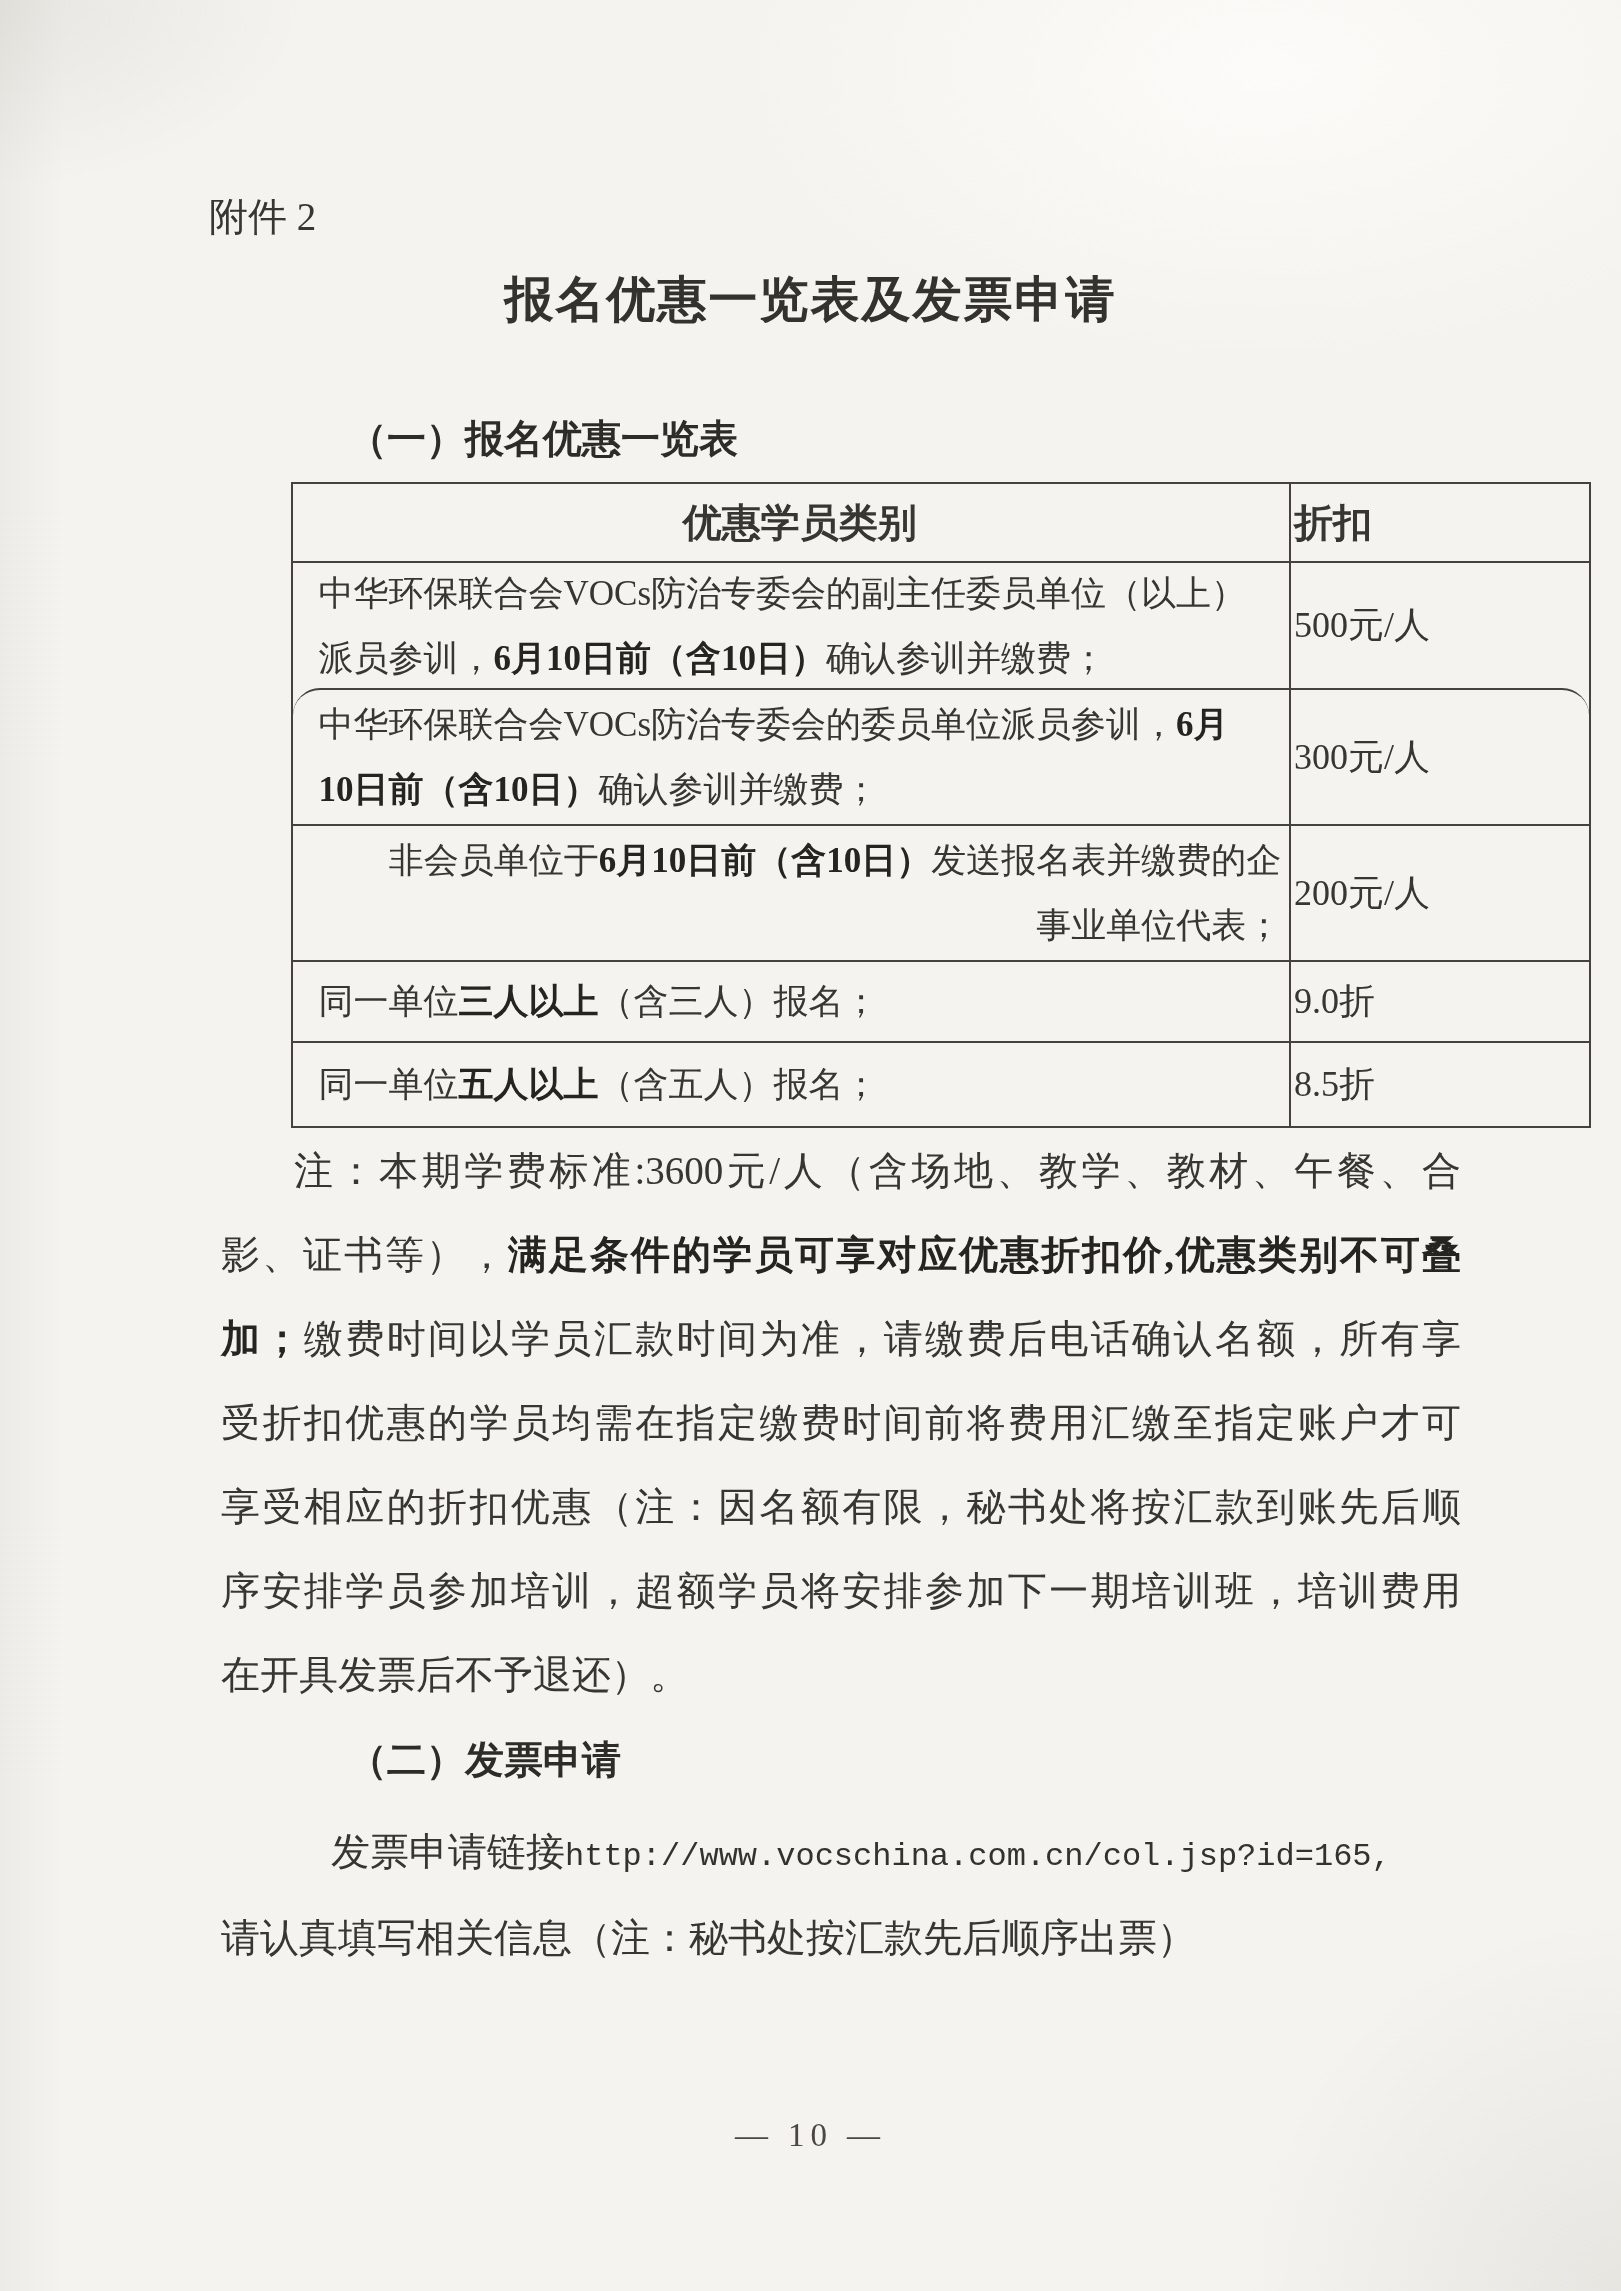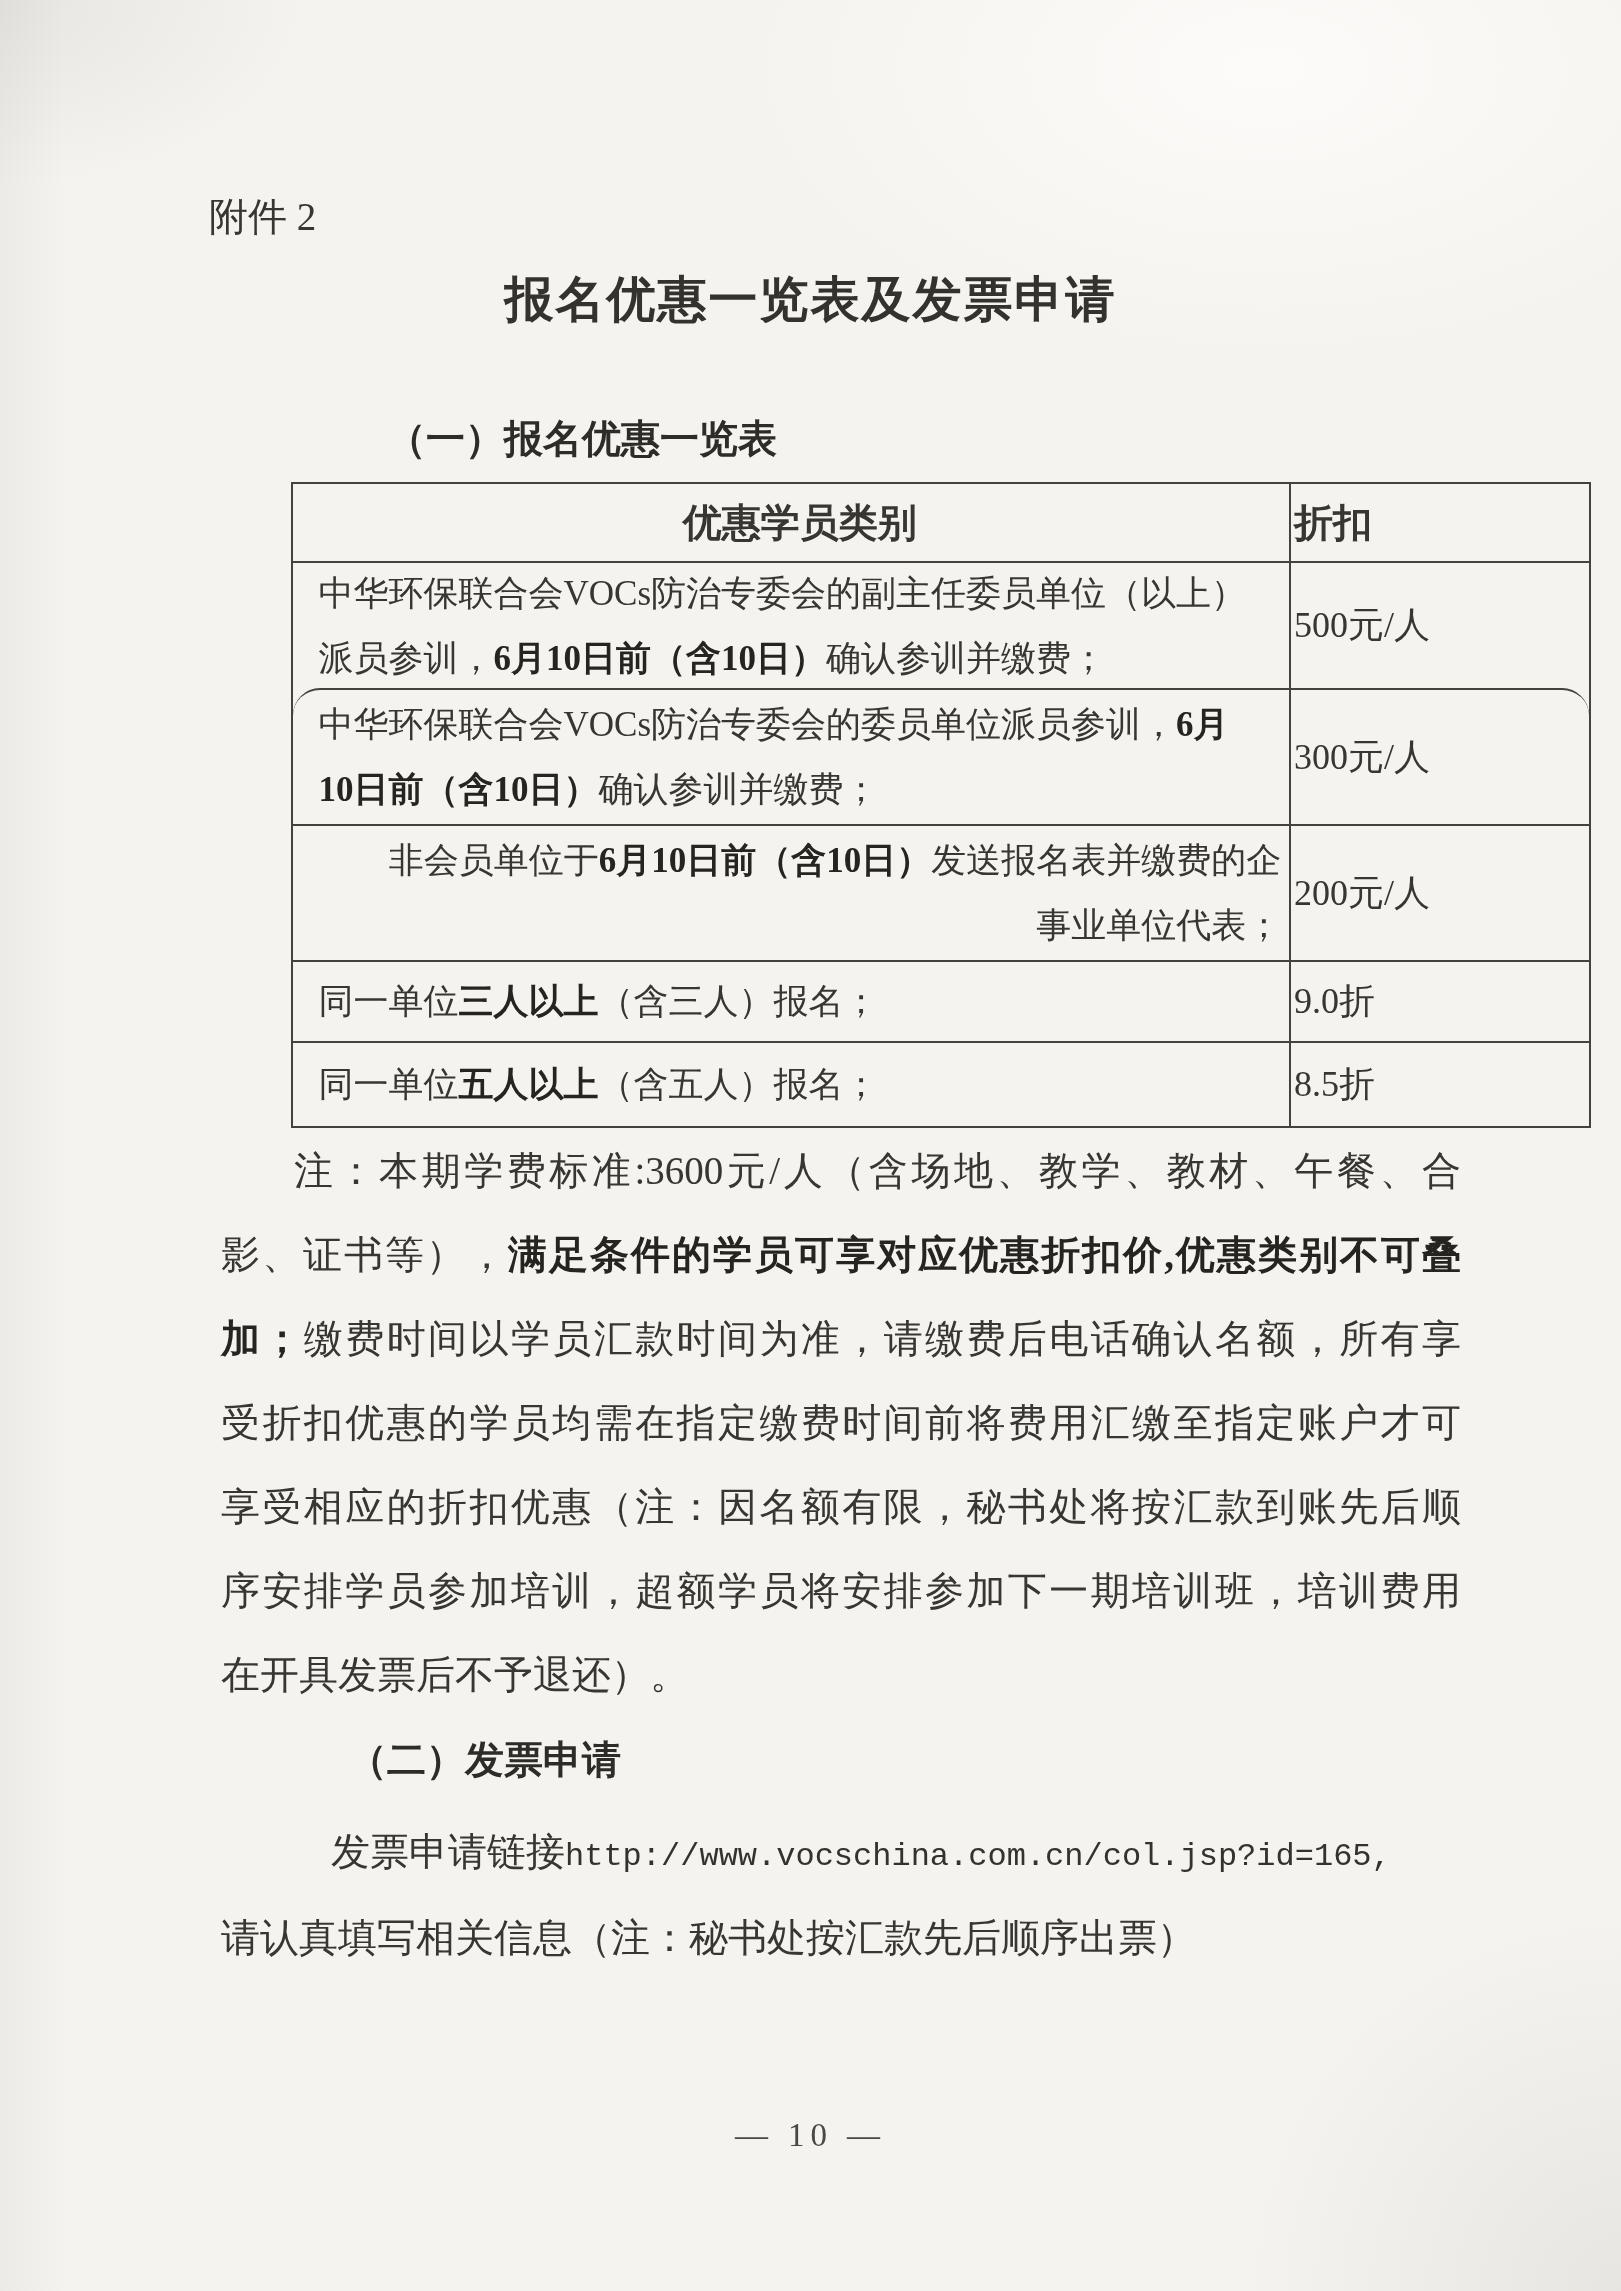--- a/index.html
+++ b/index.html
@@ -11,21 +11,21 @@
       radial-gradient(882px 490px at 78% 3%, rgba(253,252,250,0.9) 0%, rgba(253,252,250,0) 60%),
       radial-gradient(686px 686px at 100% 100%, rgba(115,110,100,0.10), rgba(115,110,100,0) 55%),
       radial-gradient(510px 314px at 0% 0%, rgba(115,110,100,0.10), rgba(115,110,100,0) 60%),
       linear-gradient(90deg, rgba(110,105,95,0.06) 0%, rgba(110,105,95,0) 4%),
       #f4f3ef;
   }
   .attachment{position:absolute;left:209px;top:190px;font-size:39px;}
   .title{position:absolute;left:0;right:0;top:267px;margin:0;text-align:center;
          font-size:49px;font-weight:700;letter-spacing:2px;color:#34322e;}
   .sec-heading{position:absolute;font-size:39px;font-weight:700;color:#2e2c28;}
-  .sec1{left:348px;top:412px;margin-left:39px;}
+  .sec1{left:348px;top:412px;}
   .sec2{left:348px;top:1733px;}
 
   .dtable{position:absolute;left:245px;top:482px;width:1300px;box-sizing:border-box;
           border:2px solid #45423e;margin-left:46px;}
   .tr{display:flex;border-top:2px solid #45423e;}
   .tr:first-child{border-top:none;}
   .td{box-sizing:border-box;}
   .c1{width:996px;display:flex;flex-direction:column;justify-content:center;
       padding:0 7.8px 0 25.5px;font-size:35px;}
   .c2{flex:1;border-left:2px solid #45423e;display:flex;align-items:center;

